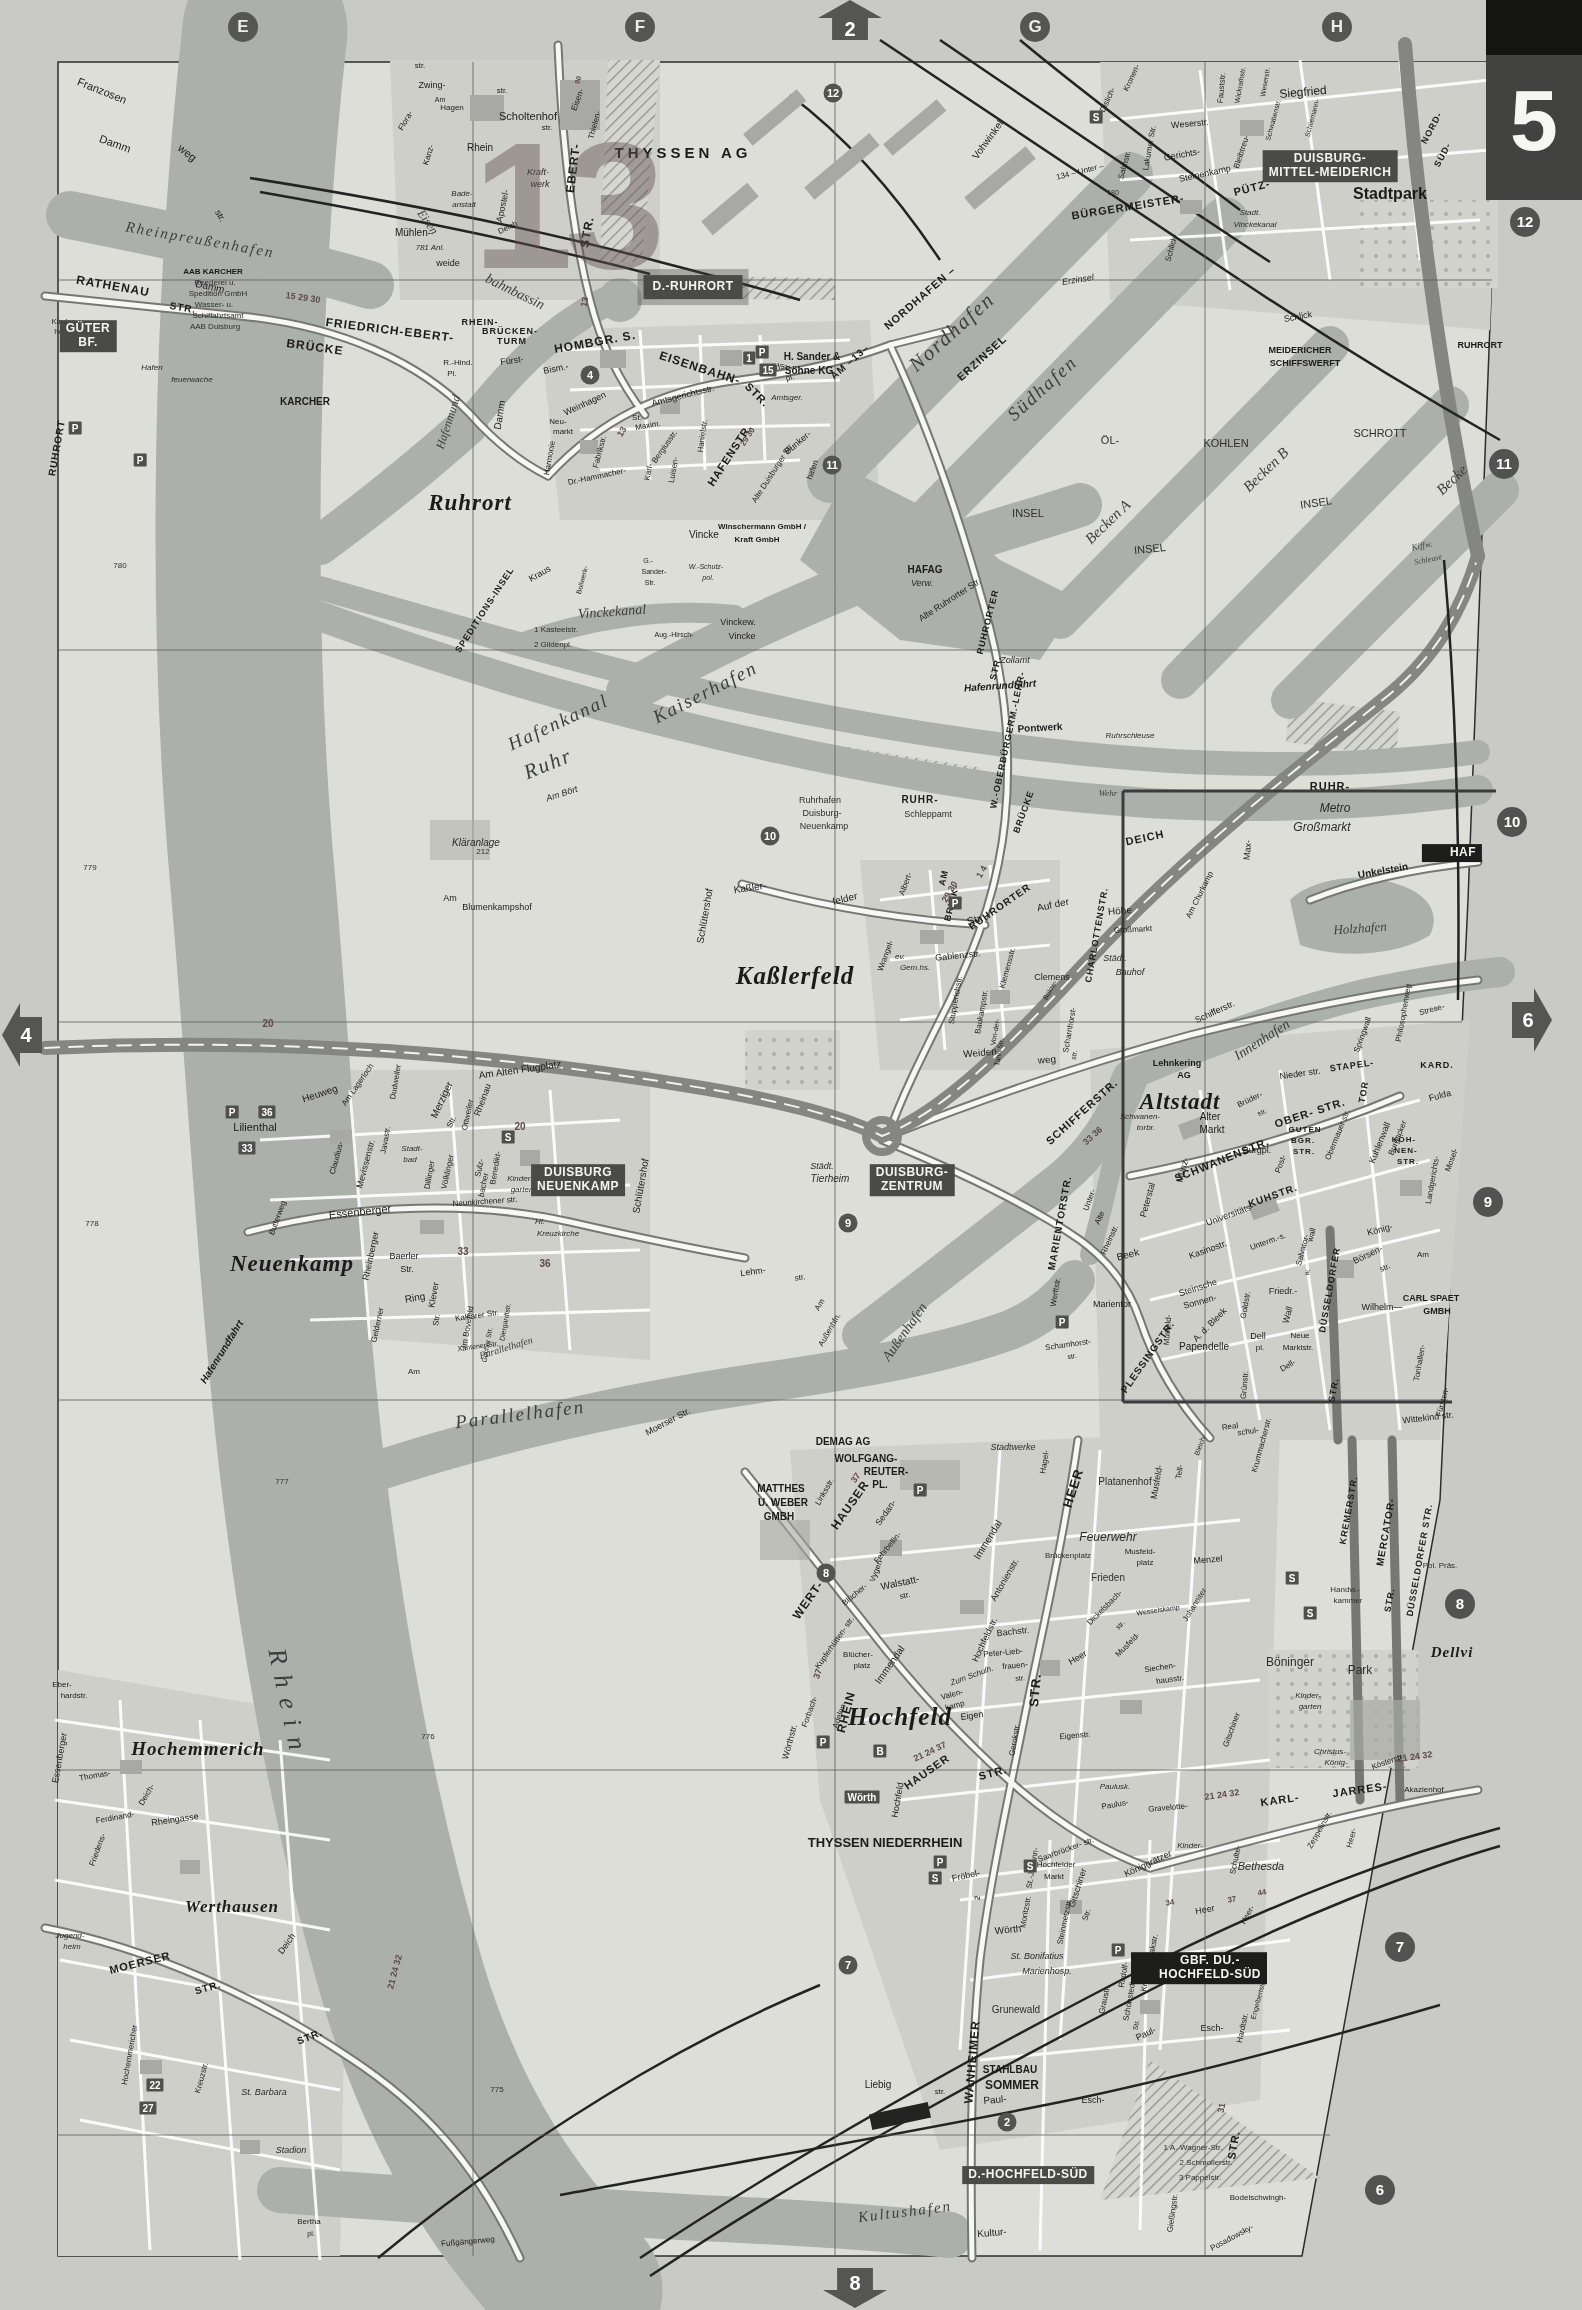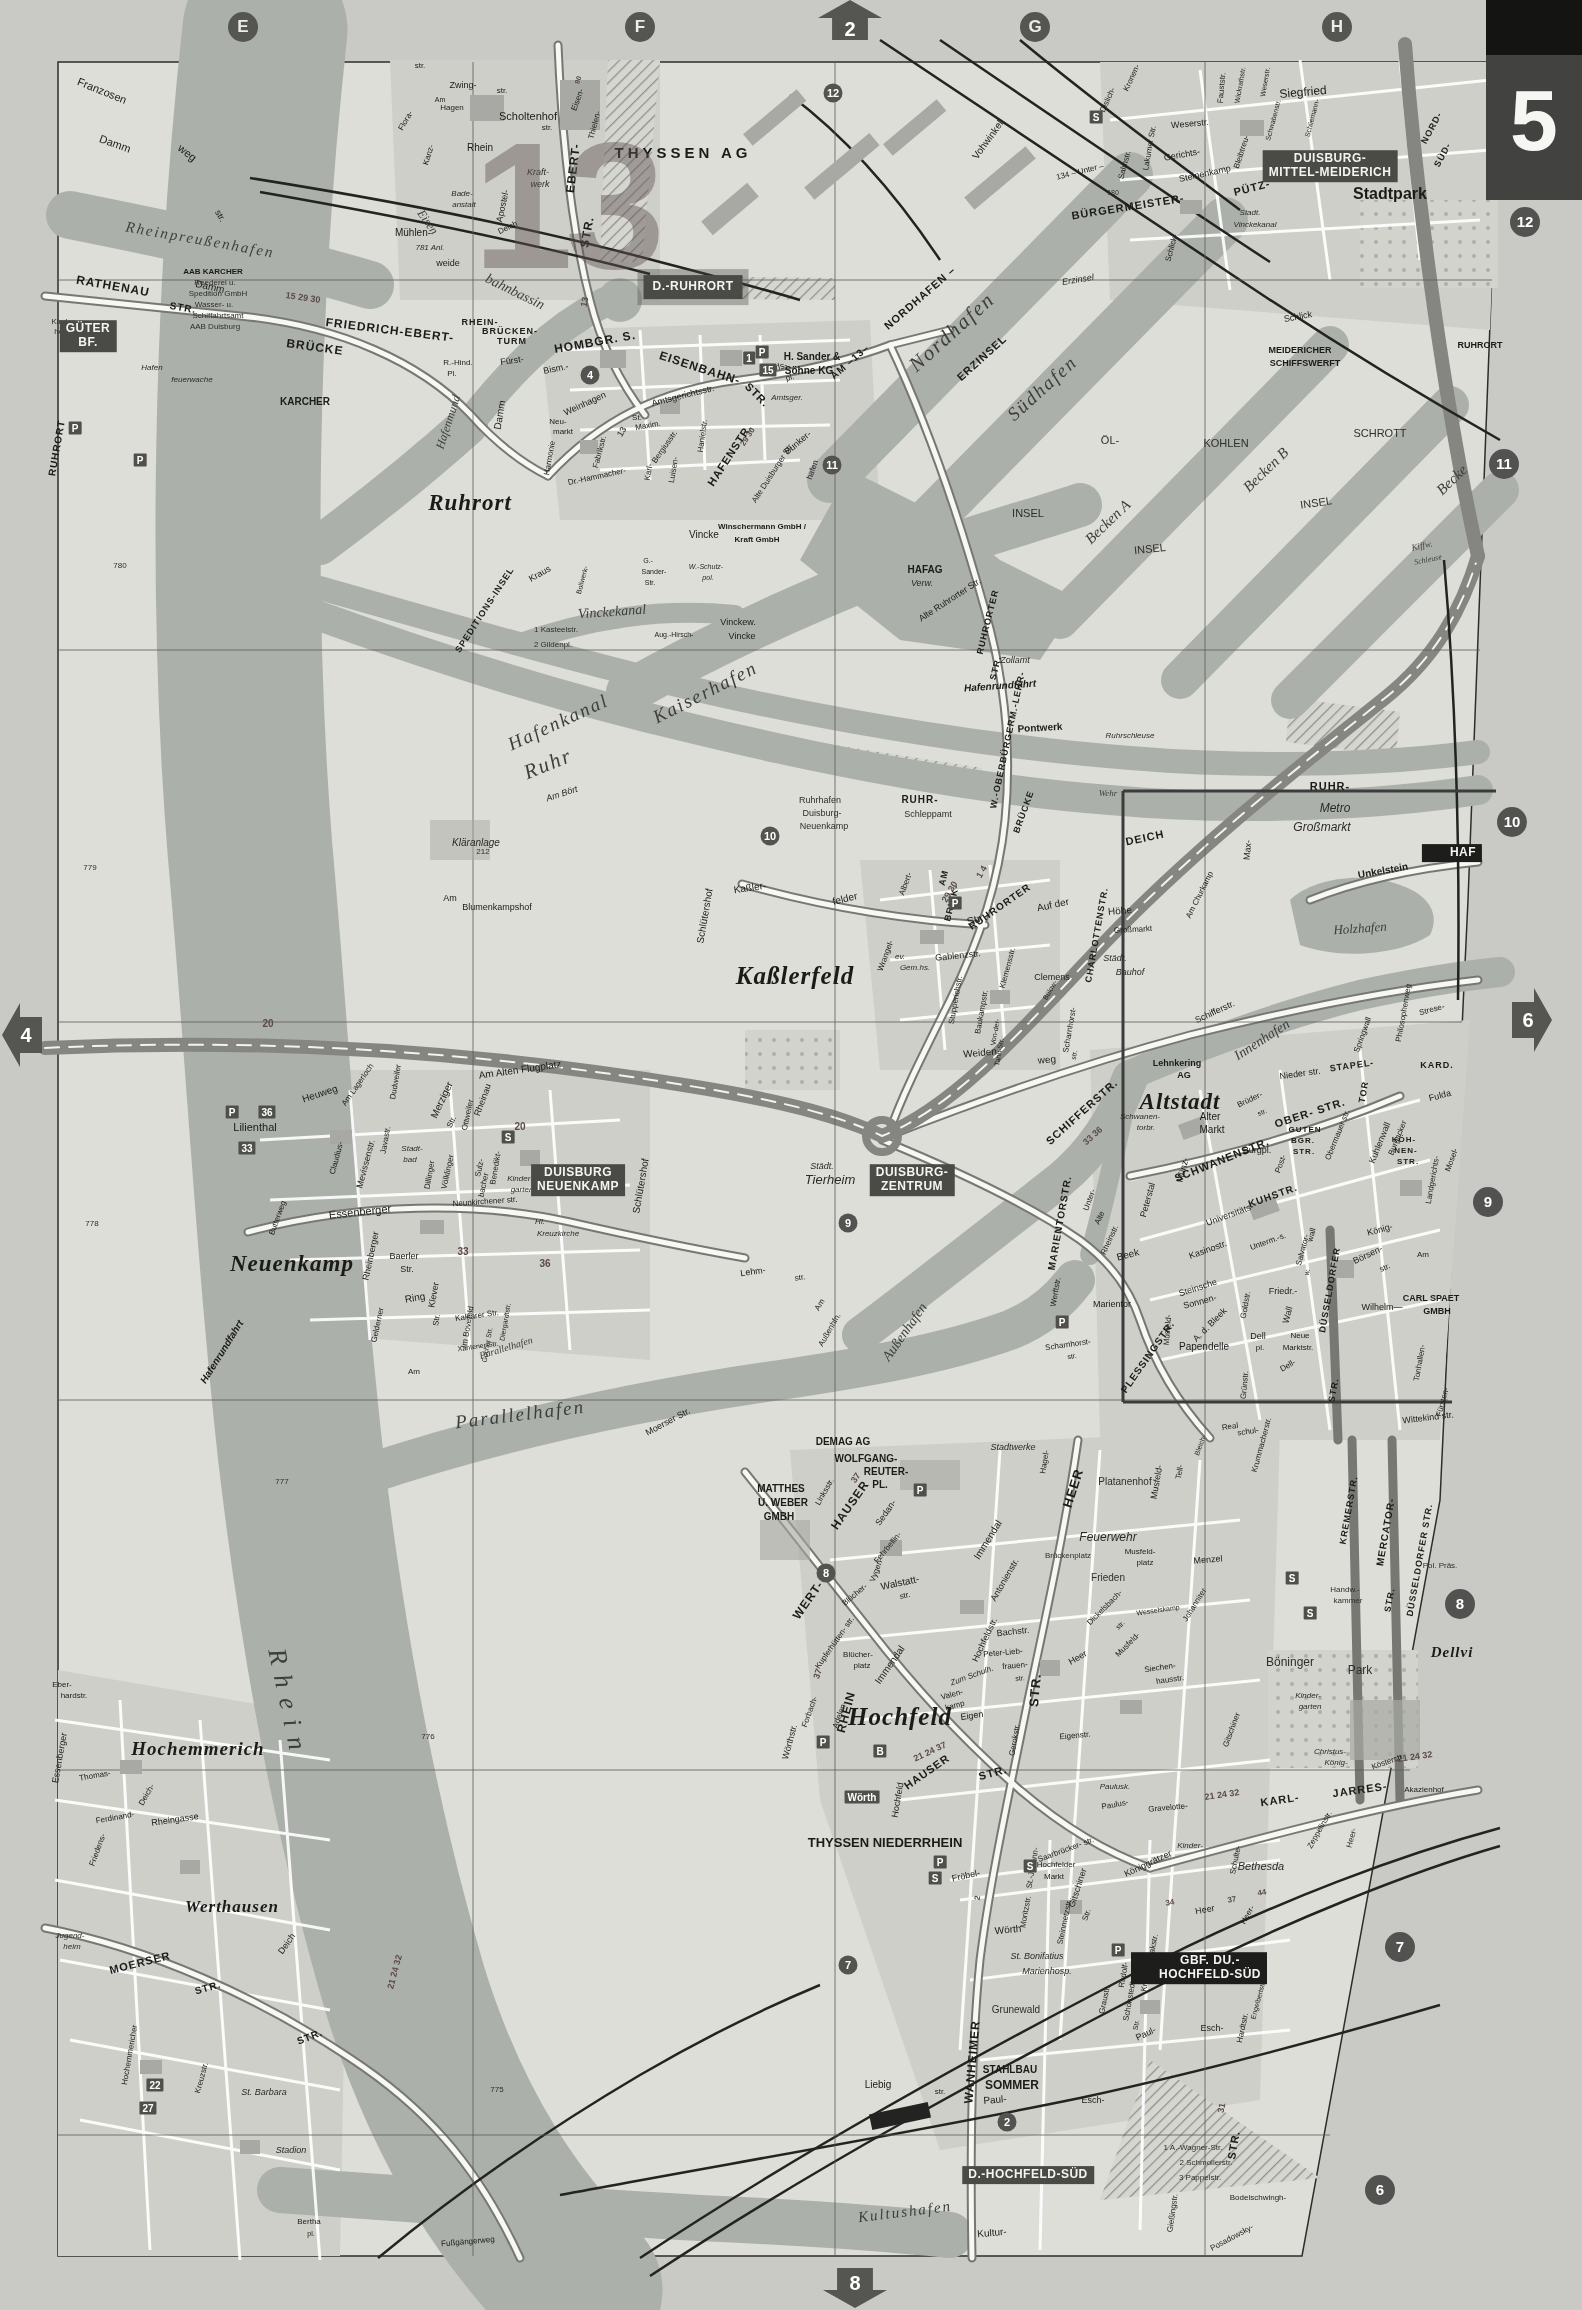--- a/index.html
+++ b/index.html
@@ -293,21 +293,21 @@
       <span class="lbl b" style="left: 213px; top: 272px; font-size: 8px; transform: translate(-50%, -50%) rotate(0deg);">AAB KARCHER</span>
       <span class="lbl g" style="left: 215px; top: 283px; font-size: 8px; transform: translate(-50%, -50%) rotate(0deg);">Reederei u.</span>
       <span class="lbl g" style="left: 218px; top: 294px; font-size: 8px; transform: translate(-50%, -50%) rotate(0deg);">Spedition GmbH</span>
       <span class="lbl g" style="left: 214px; top: 305px; font-size: 8px; transform: translate(-50%, -50%) rotate(0deg);">Wasser- u.</span>
       <span class="lbl g" style="left: 218px; top: 316px; font-size: 8px; transform: translate(-50%, -50%) rotate(0deg);">Schiffahrtsamt</span>
       <span class="lbl g" style="left: 215px; top: 327px; font-size: 8px; transform: translate(-50%, -50%) rotate(0deg);">AAB Duisburg</span>
       <span class="lbl b" style="left: 305px; top: 402px; font-size: 10px; transform: translate(-50%, -50%) rotate(0deg);">KARCHER</span>
       <span class="lbl s" style="left: 413px; top: 233px; font-size: 10px; transform: translate(-50%, -50%) rotate(0deg);">Mühlen-</span>
       <span class="lbl i" style="left: 430px; top: 248px; font-size: 8px; transform: translate(-50%, -50%) rotate(0deg);">781 Anl.</span>
       <span class="lbl s" style="left: 448px; top: 263px; font-size: 9px; transform: translate(-50%, -50%) rotate(0deg);">weide</span>
-      <span class="lbl s" style="left: 432px; top: 85px; font-size: 9px; transform: translate(-50%, -50%) rotate(0deg); margin-left: 31px;">Zwing-</span>
+      <span class="lbl s" style="left: 432px; top: 85px; font-size: 9px; transform: translate(-50%, -50%) rotate(0deg);">Zwing-</span>
       <span class="lbl s" style="left: 420px; top: 66px; font-size: 8px; transform: translate(-50%, -50%) rotate(0deg);">str.</span>
       <span class="lbl s" style="left: 440px; top: 99px; font-size: 7px; transform: translate(-50%, -50%) rotate(0deg);">Am</span>
       <span class="lbl s" style="left: 452px; top: 108px; font-size: 8px; transform: translate(-50%, -50%) rotate(0deg);">Hagen</span>
       <span class="lbl s" style="left: 528px; top: 116px; font-size: 11px; transform: translate(-50%, -50%) rotate(0deg);">Scholtenhof</span>
       <span class="lbl s" style="left: 502px; top: 91px; font-size: 8px; transform: translate(-50%, -50%) rotate(0deg);">str.</span>
       <span class="lbl s" style="left: 547px; top: 128px; font-size: 8px; transform: translate(-50%, -50%) rotate(0deg);">str.</span>
       <span class="lbl s" style="left: 406px; top: 121px; font-size: 8px; transform: translate(-50%, -50%) rotate(-60deg);">Flora-</span>
       <span class="lbl s" style="left: 429px; top: 155px; font-size: 8px; transform: translate(-50%, -50%) rotate(-72deg);">Kanz-</span>
       <span class="lbl s" style="left: 480px; top: 148px; font-size: 10px; transform: translate(-50%, -50%) rotate(0deg);">Rhein</span>
       <span class="lbl i" style="left: 462px; top: 194px; font-size: 8px; transform: translate(-50%, -50%) rotate(0deg);">Bade-</span>
@@ -586,21 +586,21 @@
       <span class="lbl r" style="left: 463px; top: 1252px; font-size: 10px; transform: translate(-50%, -50%) rotate(0deg);">33</span>
       <span class="lbl r" style="left: 545px; top: 1264px; font-size: 10px; transform: translate(-50%, -50%) rotate(0deg);">36</span>
       <span class="lbl s" style="left: 520px; top: 1070px; font-size: 10px; transform: translate(-50%, -50%) rotate(-8deg);">Am Alten Flugplatz</span>
       <span class="lbl s" style="left: 753px; top: 1272px; font-size: 9px; transform: translate(-50%, -50%) rotate(-8deg);">Lehm-</span>
       <span class="lbl s" style="left: 800px; top: 1278px; font-size: 8px; transform: translate(-50%, -50%) rotate(-8deg);">str.</span>
       <span class="lbl s" style="left: 820px; top: 1305px; font-size: 8px; transform: translate(-50%, -50%) rotate(-60deg);">Am</span>
       <span class="lbl s" style="left: 830px; top: 1330px; font-size: 8px; transform: translate(-50%, -50%) rotate(-60deg);">Außenhfn.</span>
       <span class="lbl s" style="left: 414px; top: 1372px; font-size: 8px; transform: translate(-50%, -50%) rotate(0deg);">Am</span>
       <span class="lbl s" style="left: 668px; top: 1422px; font-size: 9px; transform: translate(-50%, -50%) rotate(-28deg);">Moerser Str.</span>
       <span class="lbl i" style="left: 822px; top: 1166px; font-size: 9px; transform: translate(-50%, -50%) rotate(0deg);">Städt.</span>
-      <span class="lbl i" style="left: 830px; top: 1179px; font-size: 13px; transform: translate(-50%, -50%) rotate(0deg);">Tierheim</span>
+      <span class="lbl i" style="left: 830px; top: 1179px; font-size: 10px; transform: translate(-50%, -50%) rotate(0deg);">Tierheim</span>
       <span class="lbl f" style="left: 222px; top: 1352px; font-size: 10px; transform: translate(-50%, -50%) rotate(-58deg);">Hafenrundfahrt</span>
       <span class="lbl b" style="left: 781px; top: 1489px; font-size: 10px; transform: translate(-50%, -50%) rotate(0deg);">MATTHES</span>
       <span class="lbl b" style="left: 783px; top: 1503px; font-size: 10px; transform: translate(-50%, -50%) rotate(0deg);">U. WEBER</span>
       <span class="lbl b" style="left: 779px; top: 1517px; font-size: 10px; transform: translate(-50%, -50%) rotate(0deg);">GMBH</span>
       <span class="lbl b" style="left: 843px; top: 1442px; font-size: 10px; transform: translate(-50%, -50%) rotate(0deg);">DEMAG AG</span>
       <span class="lbl b" style="left: 866px; top: 1459px; font-size: 10px; transform: translate(-50%, -50%) rotate(0deg);">WOLFGANG-</span>
       <span class="lbl b" style="left: 886px; top: 1472px; font-size: 10px; transform: translate(-50%, -50%) rotate(0deg);">REUTER-</span>
       <span class="lbl b" style="left: 880px; top: 1485px; font-size: 10px; transform: translate(-50%, -50%) rotate(0deg);">PL.</span>
       <span class="lbl S" style="left: 850px; top: 1505px; font-size: 12px; transform: translate(-50%, -50%) rotate(-55deg);">HAUSER</span>
       <span class="lbl S" style="left: 808px; top: 1600px; font-size: 12px; transform: translate(-50%, -50%) rotate(-55deg);">WERT-</span>

